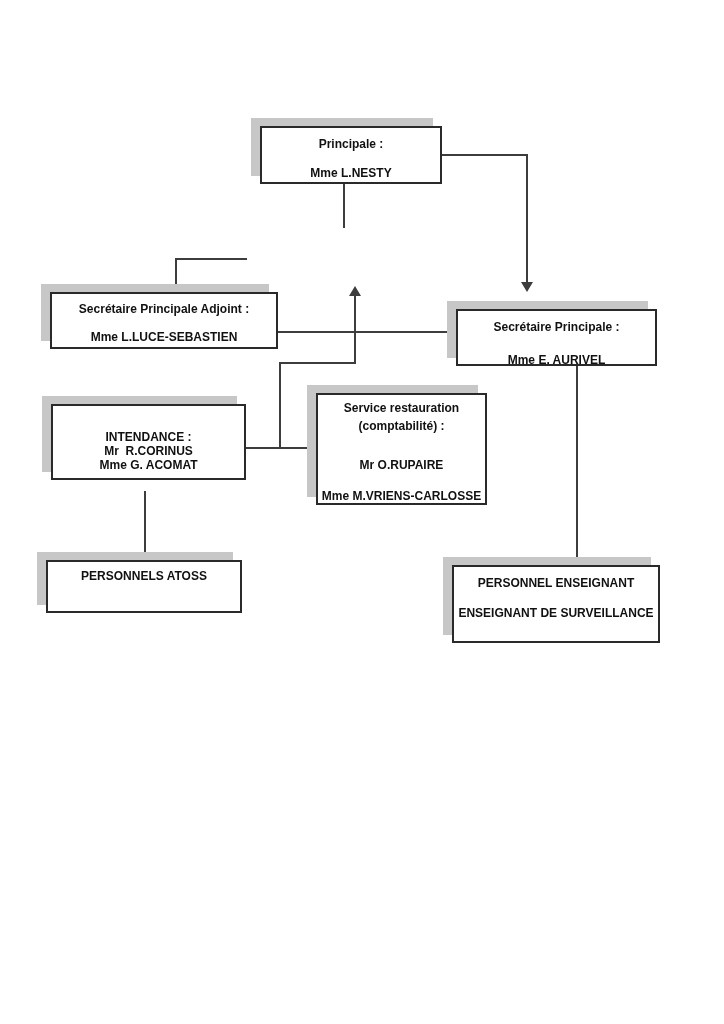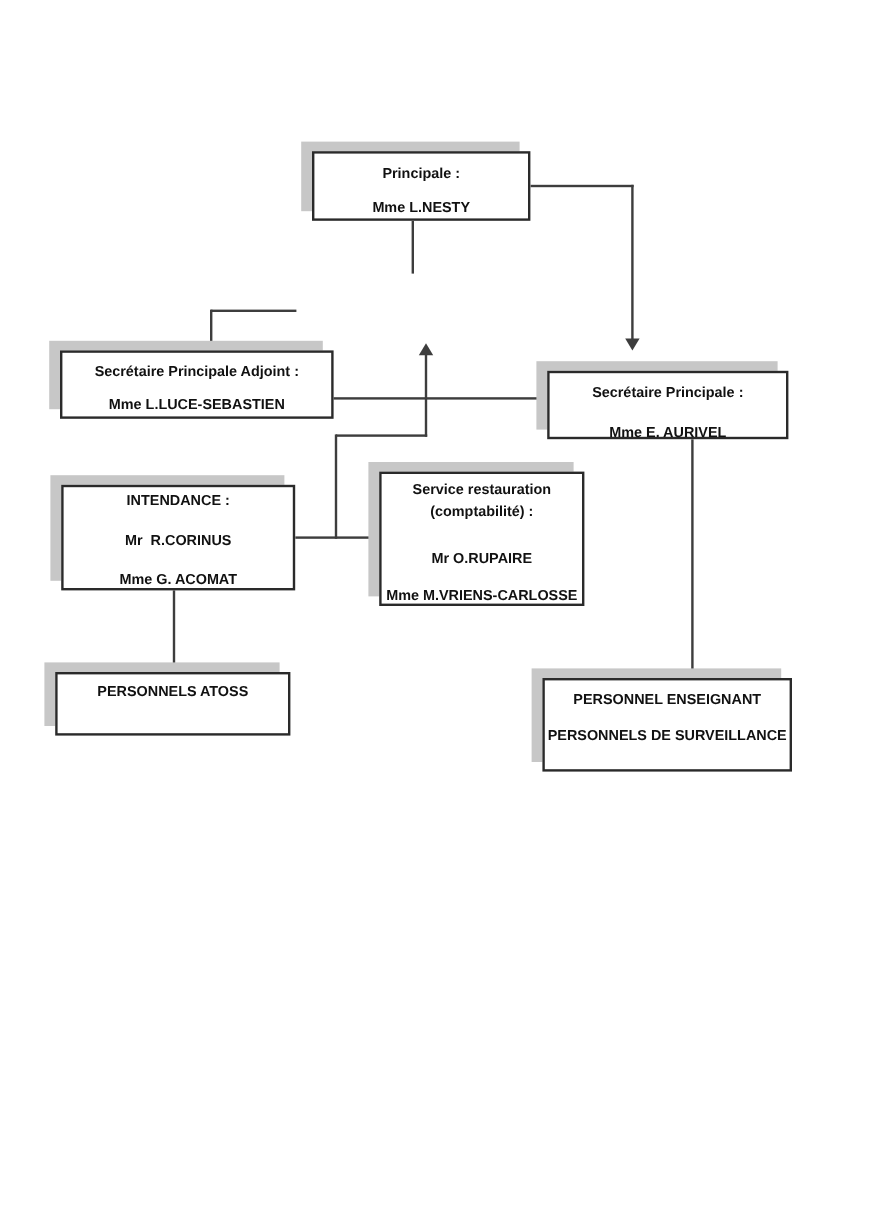--- a/index.html
+++ b/index.html
@@ -30,21 +30,21 @@
     color:var(--text);
     font-weight:bold;
     font-size:12px;
     text-align:center;
   }
   .line{white-space:pre;line-height:13px;}
   .b1{left:260px;top:126px;width:182px;height:58px;padding-top:10px;gap:16px;}
   .b2{left:246px;top:227px;width:199px;height:56px;padding-top:10px;gap:15px;}
   .b3{left:50px;top:292px;width:228px;height:57px;padding-top:9px;gap:15px;}
   .b4{left:456px;top:309px;width:201px;height:57px;padding-top:10px;gap:20px;}
-  .b5{left:51px;top:404px;width:195px;height:88px;padding-top:5px;gap:20px;}
+  .b5{left:51px;top:404px;width:195px;height:76px;padding-top:25px;gap:1px;}
   .b6{left:316px;top:393px;width:171px;height:112px;padding-top:7px;justify-content:space-between;}
   .b6 .line:nth-child(2){margin-top:4px;}
   .b6 .line:nth-child(3){margin-top:26px;}
   .b6 .line:nth-child(4){margin-top:17px;}
   .b7{left:46px;top:560px;width:196px;height:53px;padding-top:8px;}
   .b8{left:452px;top:565px;width:208px;height:78px;padding-top:10px;gap:17px;}
 
   .cline{position:absolute;background:var(--connector);}
   .arrow-down{
     position:absolute;width:0;height:0;
@@ -124,16 +124,16 @@
     <div class="line">Mr O.RUPAIRE</div>
     <div class="line">Mme M.VRIENS-CARLOSSE</div>
   </div>
 
   <div class="box b7">
     <div class="line">PERSONNELS ATOSS</div>
   </div>
 
   <div class="box b8">
     <div class="line">PERSONNEL ENSEIGNANT</div>
-    <div class="line">PERSONNELS DE SURVEILLANCE</div>
+    <div class="line">ENSEIGNANT DE SURVEILLANCE</div>
   </div>
 
 </div>
 
 </body></html>

